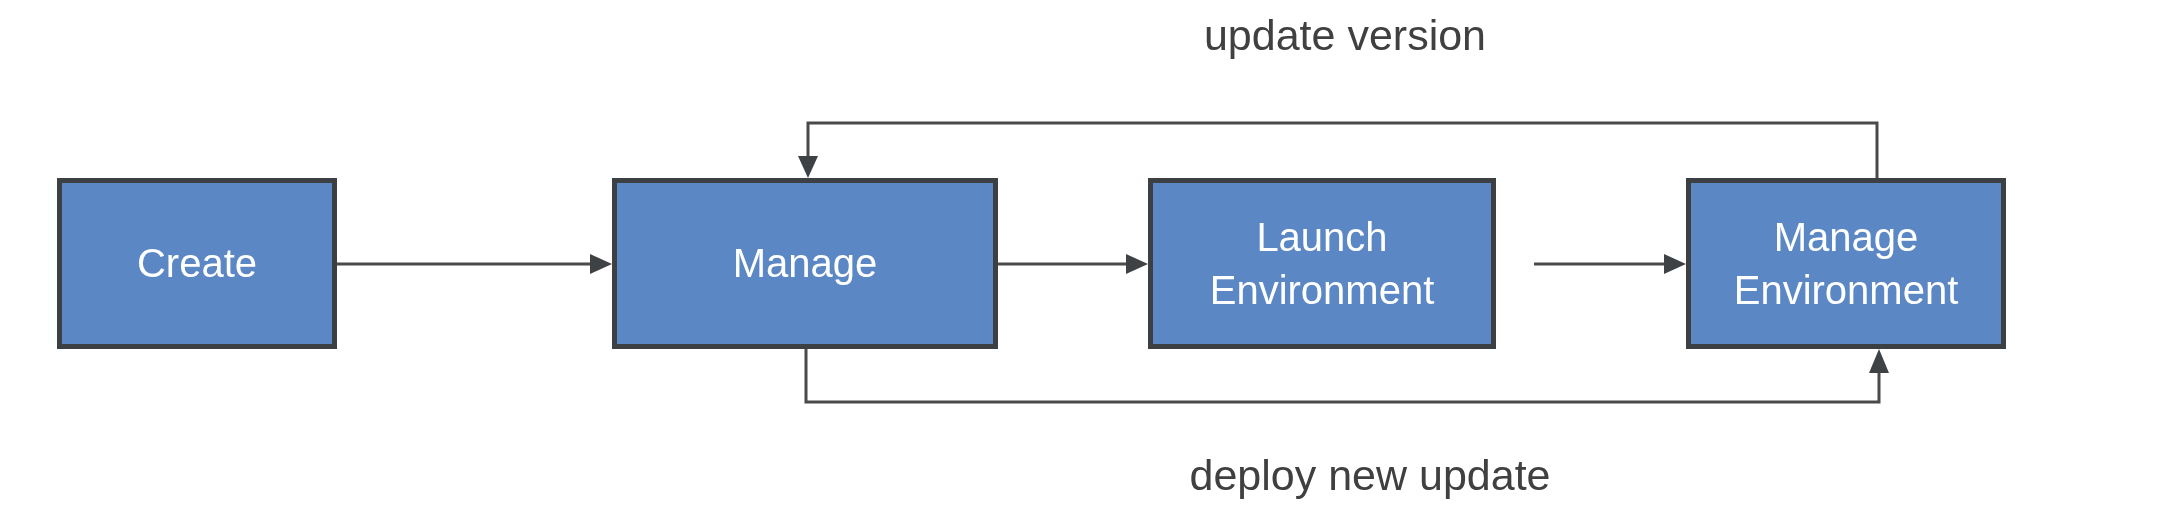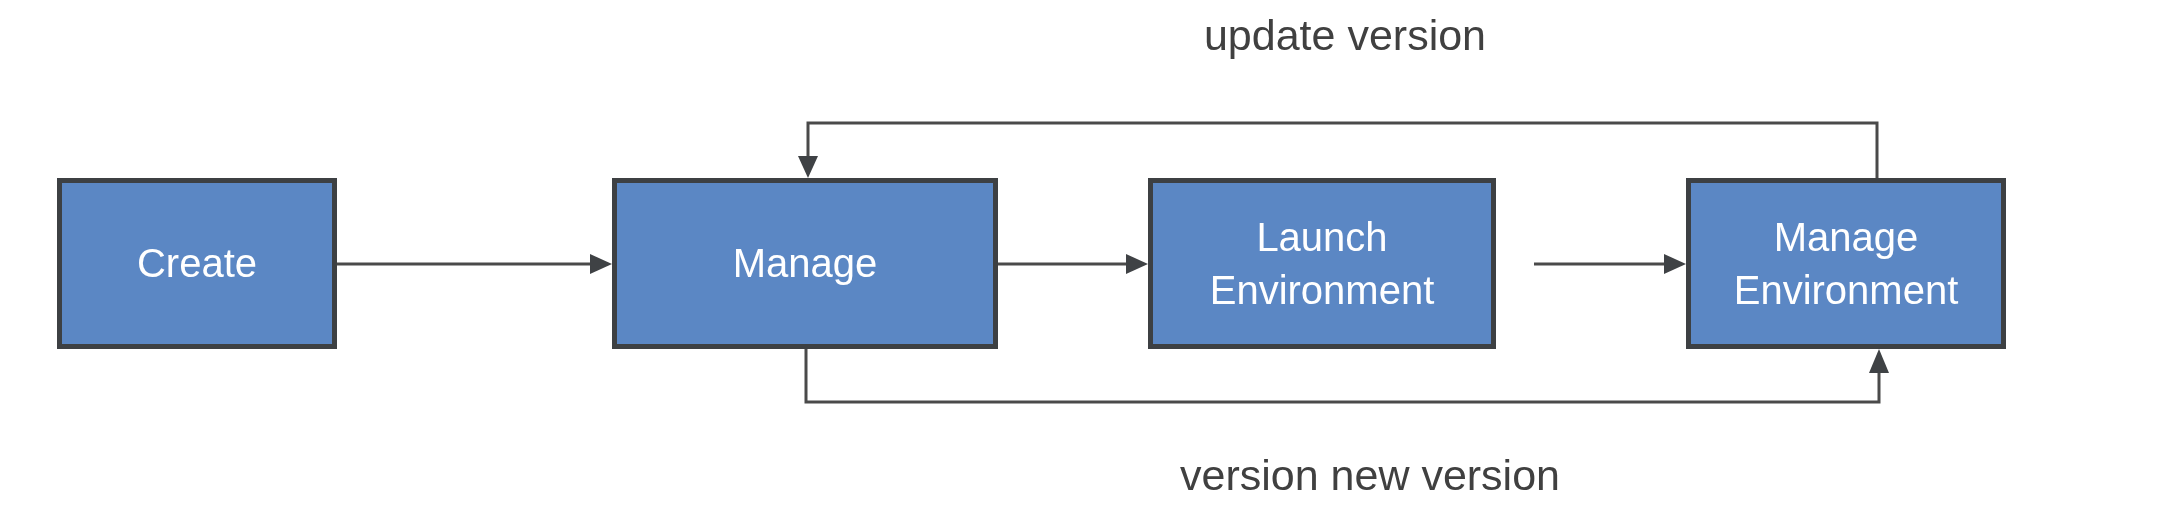--- a/index.html
+++ b/index.html
@@ -103,15 +103,15 @@
     <span>Environment</span>
   </div>
 
   <div class="node" style="left:1686px; width:320px;">
     <span>Manage</span>
     <span>Environment</span>
   </div>
 
   <div class="edge-label top">update version</div>
 
-  <div class="edge-label bottom">version new version</div>
+  <div class="edge-label bottom">deploy new update</div>
 
 </div>
 
 </body></html>

